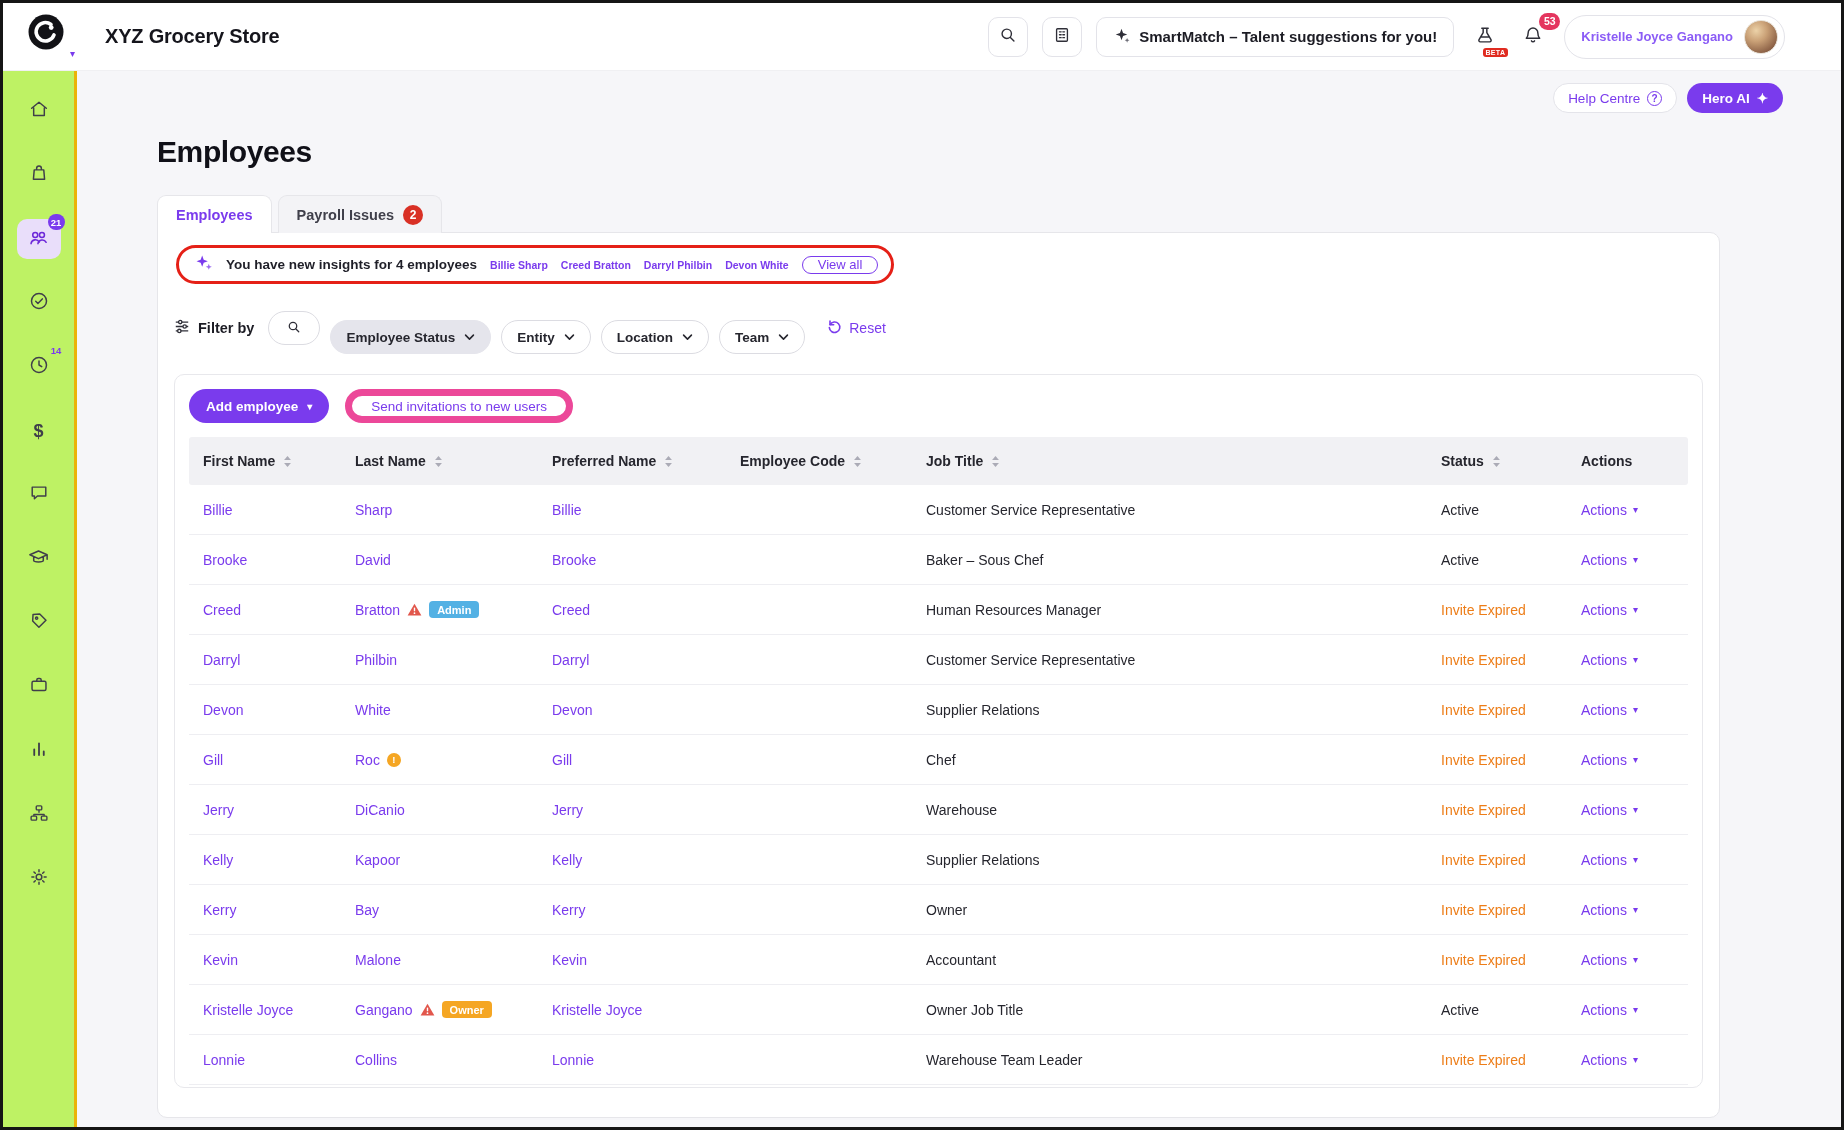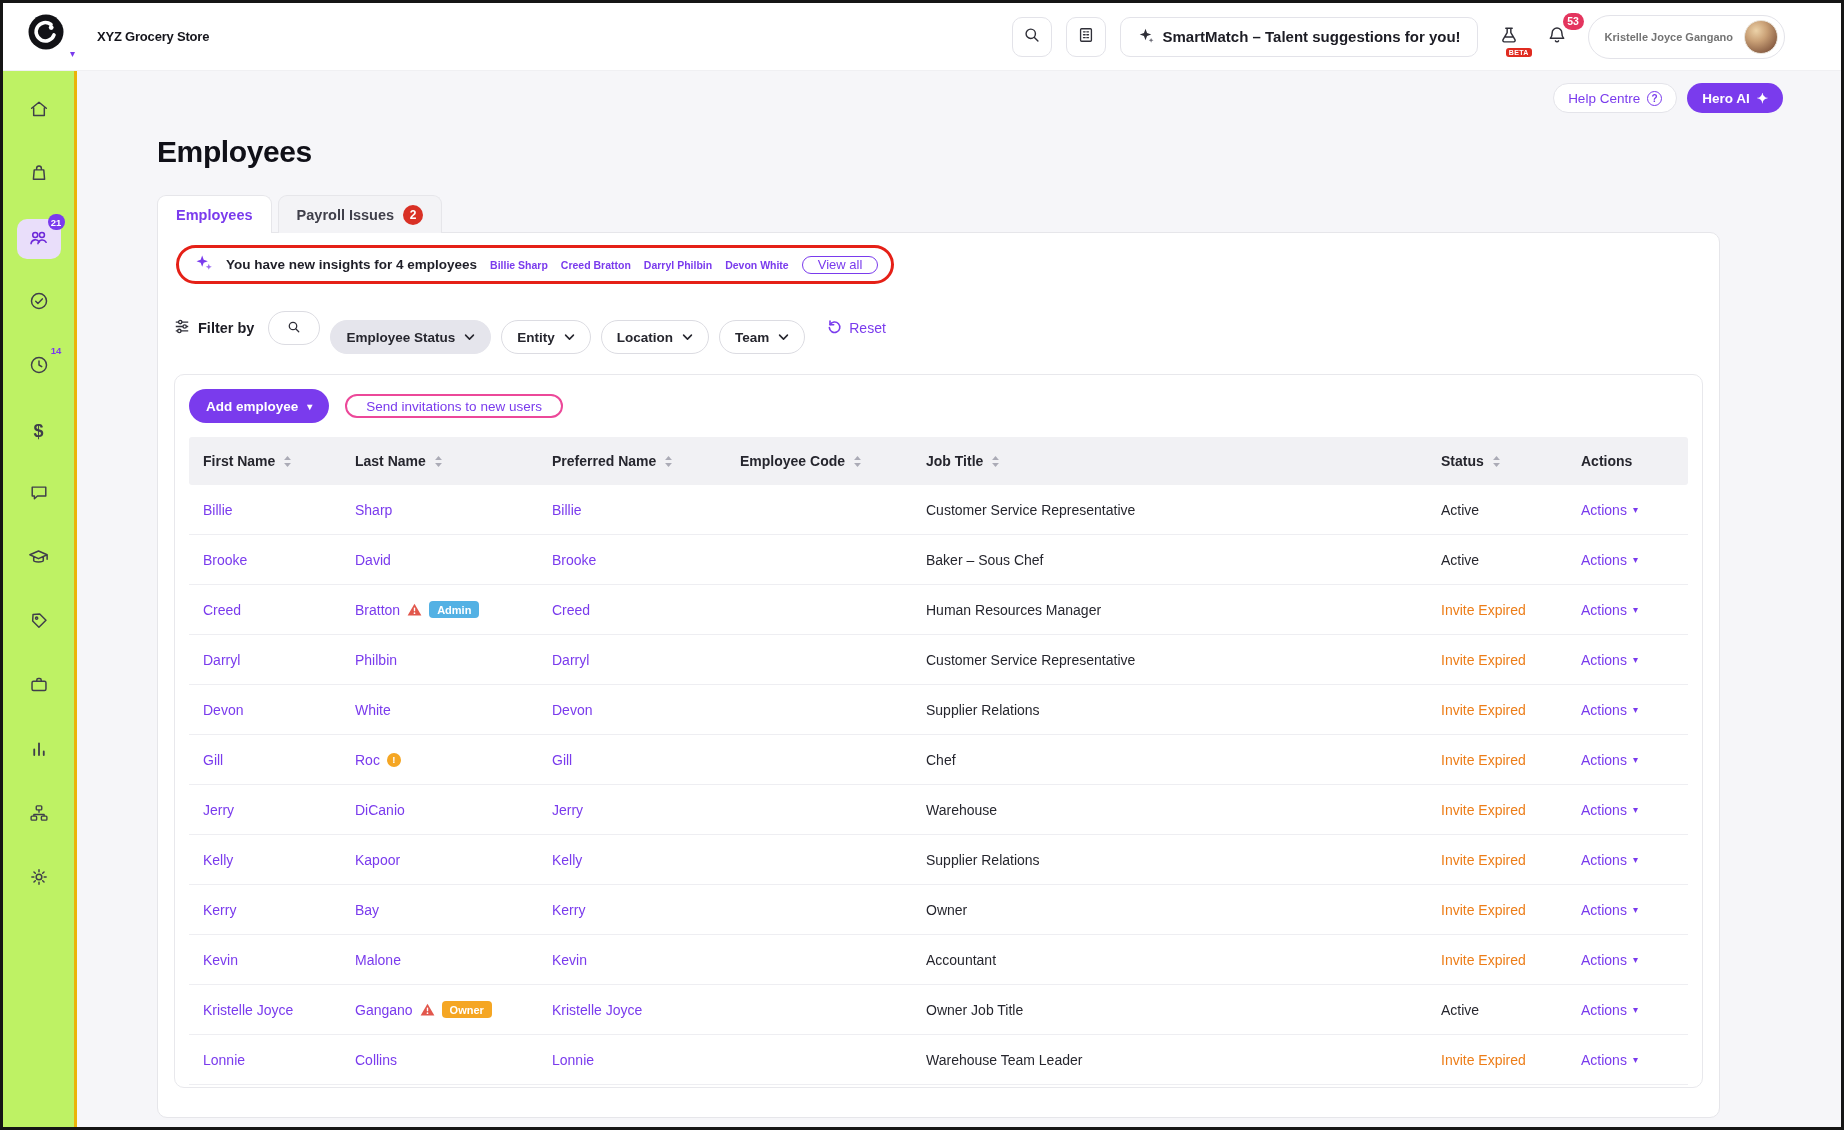--- a/index.html
+++ b/index.html
@@ -4,29 +4,29 @@
 <style>
   * { box-sizing: border-box; }
   body { margin: 0; background: #fff; font-family: "Liberation Sans", "DejaVu Sans", sans-serif; }
   .frame { position: relative; width: 1844px; height: 1130px; border: 3px solid #151515; background: #fff; overflow: hidden; }
 
   
   .topbar { position: absolute; top: 0; left: 0; right: 0; height: 68px; background: #fff; display: flex; align-items: center; border-bottom: 1px solid #F0F0F3; z-index: 6; }
   .brand { display: flex; align-items: center; padding-left: 24px; }
   .logo-wrap { position: relative; width: 44px; height: 48px; }
   .logo-caret { position: absolute; right: -4px; bottom: 2px; color: #7A3BED; font-size: 10px; line-height: 10px; }
-  .company-name { font-size: 13px; font-weight: 700; color: #15151C; margin-left: 26px; letter-spacing: -0.2px; }
+  .company-name { font-size: 20px; font-weight: 700; color: #15151C; margin-left: 34px; letter-spacing: -0.2px; }
   .topbar-right { margin-left: auto; display: flex; align-items: center; gap: 14px; padding-right: 56px; }
   .icon-sq { width: 40px; height: 40px; border: 1px solid #E3E3E9; border-radius: 10px; background: #fff; display: flex; align-items: center; justify-content: center; cursor: pointer; }
   .smartmatch { height: 40px; border: 1px solid #E3E3E9; border-radius: 10px; background: #fff; display: flex; align-items: center; gap: 9px; padding: 0 16px; font-size: 15px; font-weight: 700; color: #1C1C24; cursor: pointer; }
   .plain-icon { position: relative; width: 34px; height: 34px; display: flex; align-items: center; justify-content: center; cursor: pointer; }
   .beta-tag { position: absolute; bottom: -3px; right: -6px; background: #E02B20; color: #fff; font-size: 7px; font-weight: 700; padding: 1px 3px; border-radius: 3px; letter-spacing: 0.3px; }
   .notif-badge { position: absolute; top: -7px; right: -10px; background: #E4355E; color: #fff; min-width: 21px; height: 17px; border-radius: 9px; font-size: 10.5px; font-weight: 700; display: flex; align-items: center; justify-content: center; padding: 0 4px; }
   .user-pill { height: 44px; border: 1px solid #E3E3E9; border-radius: 22px; background: #fff; display: flex; align-items: center; gap: 11px; padding: 0 6px 0 16px; cursor: pointer; }
-  .user-name { font-size: 11px; font-weight: 700; color: #737373; }
+  .user-name { font-size: 13px; font-weight: 700; color: #8b5cf6; }
   .avatar { width: 34px; height: 34px; border-radius: 50%; background: radial-gradient(circle at 35% 30%, #ecd2a8 0%, #caa177 35%, #8d6247 75%, #5f4030 100%); border: 1px solid #e8e2d8; }
 
   
   .sidebar { position: absolute; top: 68px; left: 0; bottom: 0; width: 74px; background: #bef264; border-right: 3px solid #eab308; display: flex; flex-direction: column; align-items: center; padding-top: 20px; gap: 24px; z-index: 5; }
   .side-btn { position: relative; width: 44px; height: 40px; display: flex; align-items: center; justify-content: center; border-radius: 10px; cursor: pointer; }
   .side-btn.active { background: #E9DEFA; }
   .side-badge { position: absolute; top: -5px; right: -4px; background: #7A3BED; color: #fff; font-size: 9.5px; font-weight: 700; min-width: 17px; height: 16px; border-radius: 8px; display: flex; align-items: center; justify-content: center; padding: 0 3px; }
   .side-badge.plain { background: transparent; color: #7A3BED; }
   .dollar-glyph { font-size: 18px; font-weight: 700; color: #3F3F4A; }
 
@@ -64,21 +64,21 @@
 
   .chip-row { margin-top: 12px; }
   .filter-chip { display: inline-flex; align-items: center; gap: 7px; background: #EBEBF0; border-radius: 4px; padding: 5px 9px; font-size: 12px; color: #3F3F44; }
   .filter-chip b { font-weight: 700; }
   .chip-close { color: #8A8A92; font-size: 13px; cursor: pointer; line-height: 12px; }
 
   .table-card { margin-top: 20px; border: 1px solid #E8E8EC; border-radius: 10px; padding: 14px 14px 0 14px; height: 714px; overflow: hidden; }
   .btn-row { display: flex; align-items: center; gap: 16px; }
   .add-btn { height: 34px; background: #7A3BED; border: none; border-radius: 17px; color: #fff; font-size: 13.5px; font-weight: 700; display: flex; align-items: center; gap: 9px; padding: 12px 17px; cursor: pointer; }
   .add-caret { font-size: 10px; }
-  .invite-btn { height: 24px; background: #fff; border: 2px solid #ec4899; border-radius: 17px; color: #7A3BED; font-size: 13.5px; display: flex; align-items: center; padding: 0 19px; cursor: pointer; }
+  .invite-btn { height: 34px; background: #fff; border: 7px solid #ec4899; border-radius: 17px; color: #7A3BED; font-size: 13.5px; display: flex; align-items: center; padding: 0 19px; cursor: pointer; }
 
   .emp-table { margin-top: 14px; width: 1499px; }
   .thead { display: flex; align-items: center; background: #F1F1F4; height: 48px; border-radius: 3px; }
   .th { display: flex; align-items: center; gap: 8px; font-size: 14px; font-weight: 700; color: #26262E; padding-left: 14px; }
   .trow { display: flex; align-items: center; height: 50px; border-bottom: 1px solid #EEEEF2; }
   .td { display: flex; align-items: center; gap: 7px; font-size: 14px; color: #26262E; padding-left: 14px; }
   .col-first { width: 152px; } .col-last { width: 197px; } .col-pref { width: 188px; }
   .col-code { width: 186px; } .col-job { width: 515px; } .col-status { width: 140px; } .col-actions { width: 121px; }
   .link { color: #7A3BED; cursor: pointer; text-decoration: none; }
   .status-expired { color: #ED7D18; }

